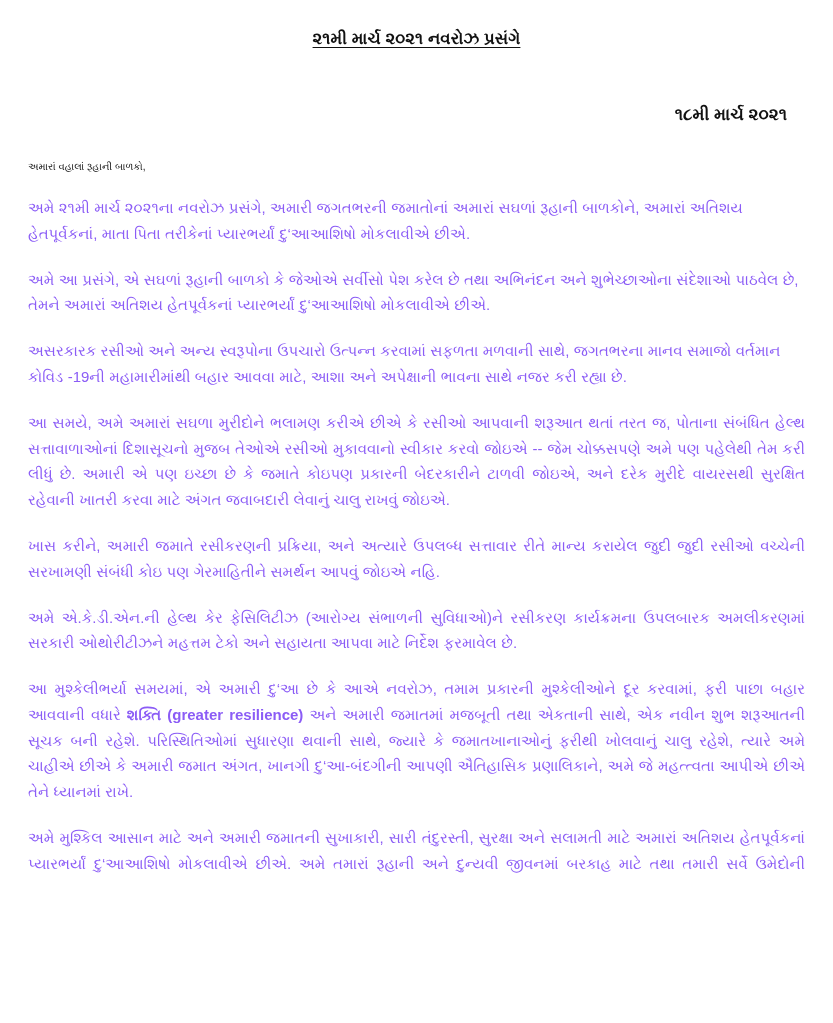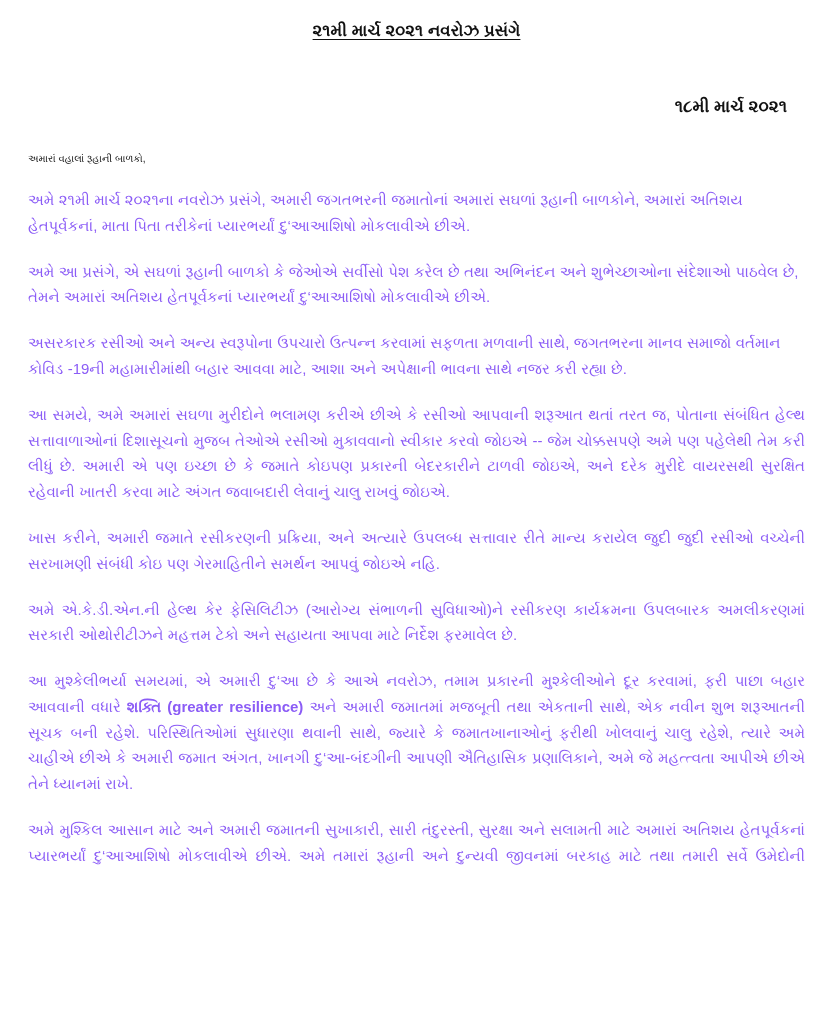--- a/index.html
+++ b/index.html
@@ -10,21 +10,21 @@
   }
   body {
     font-family: "Liberation Serif", "DejaVu Serif", serif;
     color: #1a1a1a;
     -webkit-font-smoothing: antialiased;
   }
   .page {
     position: relative;
     width: 833px;
     height: 868px;
-    margin: 4px auto;
+    margin: 12px auto;
     background: #ffffff;
     box-sizing: border-box;
     overflow: hidden;
   }
   .content {
     position: absolute;
     left: 28px;
     top: 0;
     width: 777px;
   }

